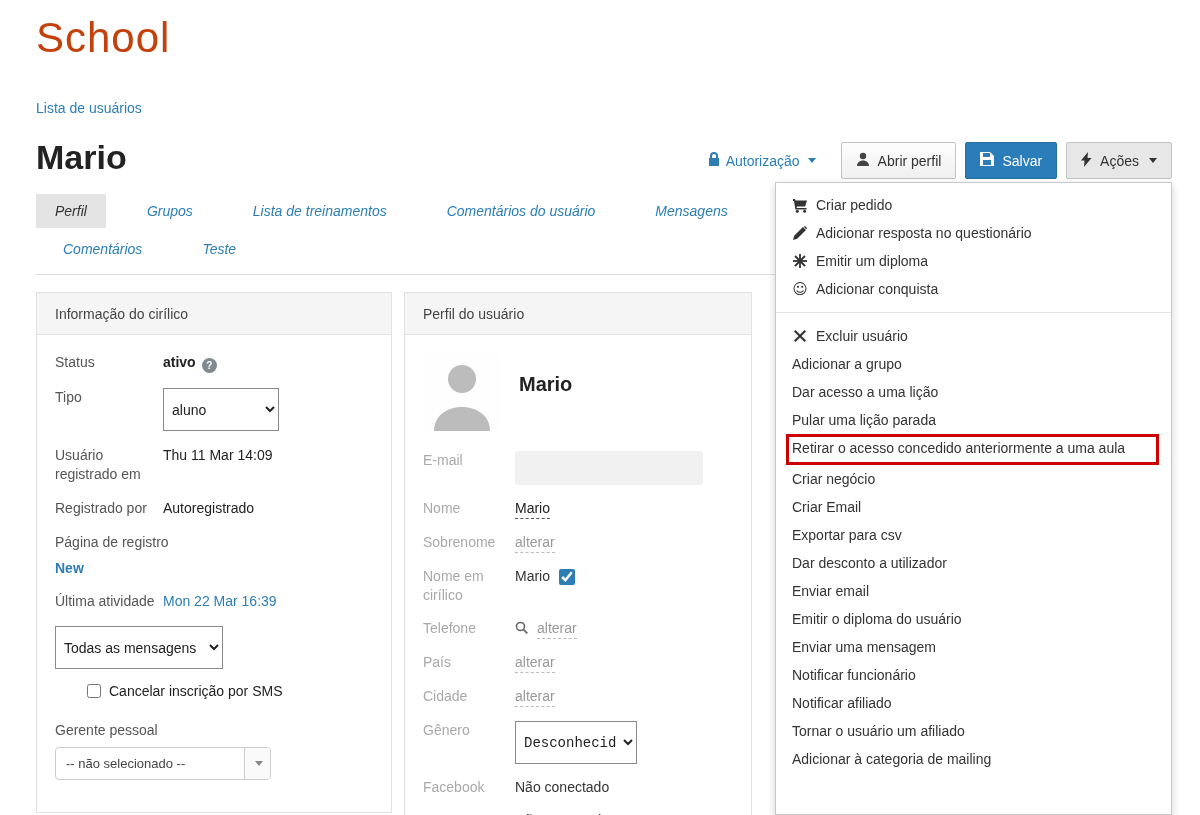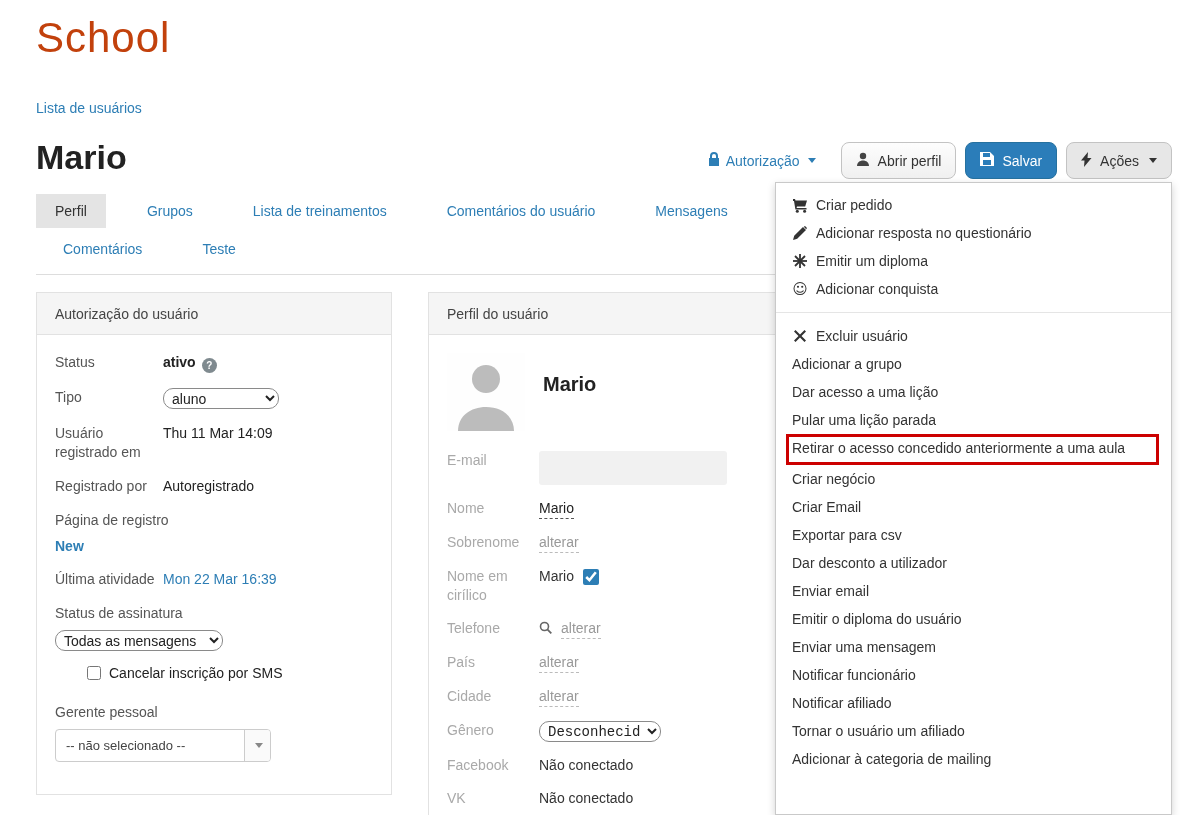--- a/index.html
+++ b/index.html
@@ -7,54 +7,54 @@
   body { width:1200px; height:815px; font-family:"Liberation Sans","DejaVu Sans",sans-serif; color:#333; }
   .page { position:relative; width:1200px; height:815px; overflow:hidden; background:#fff; }
 
   .logo { position:absolute; left:36px; top:14px; font-size:42px; font-weight:normal; color:#c2410c; letter-spacing:1px; }
   .breadcrumb { position:absolute; left:36px; top:100px; font-size:14px; color:#2d7eb5; cursor:pointer; }
   .page-title { position:absolute; left:36px; top:138px; font-size:34px; font-weight:bold; color:#222; }
 
   .toolbar { position:absolute; top:142px; right:28px; display:flex; align-items:center; }
   .auth-link { display:flex; align-items:center; gap:6px; color:#2d7eb5; font-size:14px; margin-right:16px; cursor:pointer; }
   .caret { width:0; height:0; border-left:4px solid transparent; border-right:4px solid transparent; border-top:5px solid currentColor; display:inline-block; margin-left:2px; }
-  .btn { height:37px; display:inline-flex; align-items:center; gap:8px; padding:0 14px; border:1px solid #c3c3c3; border-radius:8px; background:linear-gradient(#fdfdfd,#f0f0f0); font-size:14px; color:#333; cursor:pointer; margin-left:9px; }
+  .btn { height:37px; display:inline-flex; align-items:center; gap:8px; padding:0 14px; border:1px solid #c3c3c3; border-radius:2px; background:linear-gradient(#fdfdfd,#f0f0f0); font-size:14px; color:#333; cursor:pointer; margin-left:9px; }
   .btn-primary { background:#2b7db9; border-color:#26719f; color:#fff; }
   .btn-actions { background:#e7e7e7; }
 
   .tabs { position:absolute; left:36px; top:194px; width:1128px; border-bottom:1px solid #ddd; padding-bottom:8px; }
   .tabs-row { display:flex; align-items:center; }
   .tabs-row2 { margin-top:4px; margin-left:8px; }
-  .tab { padding:9px 19px; font-size:14px; color:#2d7eb5; margin-right:22px; white-space:nowrap; cursor:pointer; }
+  .tab { padding:9px 19px; font-size:14px; color:#2d7eb5; margin-right:22px; white-space:nowrap; cursor:pointer;font-style:italic; }
   .tab.active { background:#e4e4e4; color:#333; }
 
   .card { position:absolute; border:1px solid #e2e2e2; background:#fff; }
   .card-header { height:42px; background:#f5f5f5; border-bottom:1px solid #e2e2e2; display:flex; align-items:center; padding:0 18px; font-size:14px; color:#444; }
   .card-body { padding:18px; font-size:14px; }
 
   .card-info { left:36px; top:292px; width:356px; min-height:498px; }
   .irow { display:flex; margin-bottom:15px; align-items:flex-start; }
   .ilabel { width:108px; color:#555; flex-shrink:0; line-height:19px; }
   .ival { color:#222; line-height:19px; }
   .istack { margin-bottom:14px; }
   .istack .ilabel { width:auto; display:block; margin-bottom:7px; }
   .bold { font-weight:bold; }
   .blue { color:#2d7eb5; }
   .help-icon { display:inline-flex; width:15px; height:15px; border-radius:50%; background:#7f8a8f; color:#fff; font-size:10px; font-weight:bold; align-items:center; justify-content:center; margin-left:6px; vertical-align:-2px; cursor:pointer; }
-  select { font-family:inherit; font-size:14px; height:21px; border:1px solid #8a8a8a; border-radius:10px; background:#fff; color:#222; padding:0 4px; }
+  select { font-family:inherit; font-size:14px; height:43px; border:1px solid #8a8a8a; border-radius:0; background:#fff; color:#222; padding:0 4px; }
   .sel-tipo { width:116px; }
   .sel-sub { width:168px; }
   .sel-gen { width:122px;font-family:Liberation Mono, monospace; }
   .checkrow { display:flex; align-items:center; gap:8px; font-size:14px; color:#222; margin:4px 0 22px 0; cursor:pointer;padding-left:32px; }
   .checkrow input { width:14px; height:14px; }
   .combo { width:216px; height:33px; border:1px solid #ccc; border-radius:4px; display:flex; align-items:center; justify-content:space-between; cursor:pointer; overflow:hidden; }
   .combo-text { font-size:13px; color:#444; padding:0 10px; }
   .combo-caret-box { width:26px; height:100%; border-left:1px solid #ccc; background:#fafafa; display:flex; align-items:center; justify-content:center; color:#888; }
 
-  .card-profile { left:428px; top:292px; width:348px; height:523px; border-bottom:none; }
+  .card-profile { left:404px; top:292px; width:348px; height:523px; border-bottom:none; }
   .avatar-row { display:flex; margin-bottom:20px; }
   .avatar { width:78px; height:78px; flex-shrink:0; }
   .profile-name { font-size:20px; font-weight:bold; color:#222; margin:20px 0 0 18px; }
   .prow { display:flex; margin-bottom:14px; align-items:flex-start; min-height:19px; }
   .plabel { width:92px; color:#a9a9a9; flex-shrink:0; line-height:19px; }
   .pval { color:#333; line-height:19px; display:flex; align-items:center; gap:9px; }
   .edit-dark { color:#222; border-bottom:1px dashed #555; cursor:pointer; }
   .edit-gray { color:#999; border-bottom:1px dashed #bbb; cursor:pointer; }
   .redacted { width:188px; height:34px; background:#f1f1f1; border-radius:3px; }
   .blue-check { width:16px; height:16px; accent-color:#2d7eb5; }
@@ -121,21 +121,21 @@
       <div class="tab">Comentários do usuário</div>
       <div class="tab">Mensagens</div>
     </div>
     <div class="tabs-row tabs-row2">
       <div class="tab">Comentários</div>
       <div class="tab">Teste</div>
     </div>
   </div>
 
   <div class="card card-info">
-    <div class="card-header">Autorização do usuário</div>
+    <div class="card-header">Informação do cirílico</div>
     <div class="card-body">
       <div class="irow">
         <div class="ilabel">Status</div>
         <div class="ival">
           <span class="bold">ativo</span><span class="help-icon">?</span>
         </div>
       </div>
       <div class="irow">
         <div class="ilabel">Tipo</div>
         <div class="ival">
@@ -154,21 +154,20 @@
       </div>
       <div class="istack">
         <div class="ilabel">Página de registro</div>
         <div class="ival bold blue">New</div>
       </div>
       <div class="irow">
         <div class="ilabel">Última atividade</div>
         <div class="ival blue">Mon 22 Mar 16:39</div>
       </div>
       <div class="istack">
-        <div class="ilabel">Status de assinatura</div>
         <select class="sel-sub">
           <option>Todas as mensagens</option>
         </select>
       </div>
       <label class="checkrow">
         <input type="checkbox" style="">
         <span>Cancelar inscrição por SMS</span>
       </label>
       <div class="istack">
         <div class="ilabel">Gerente pessoal</div>

